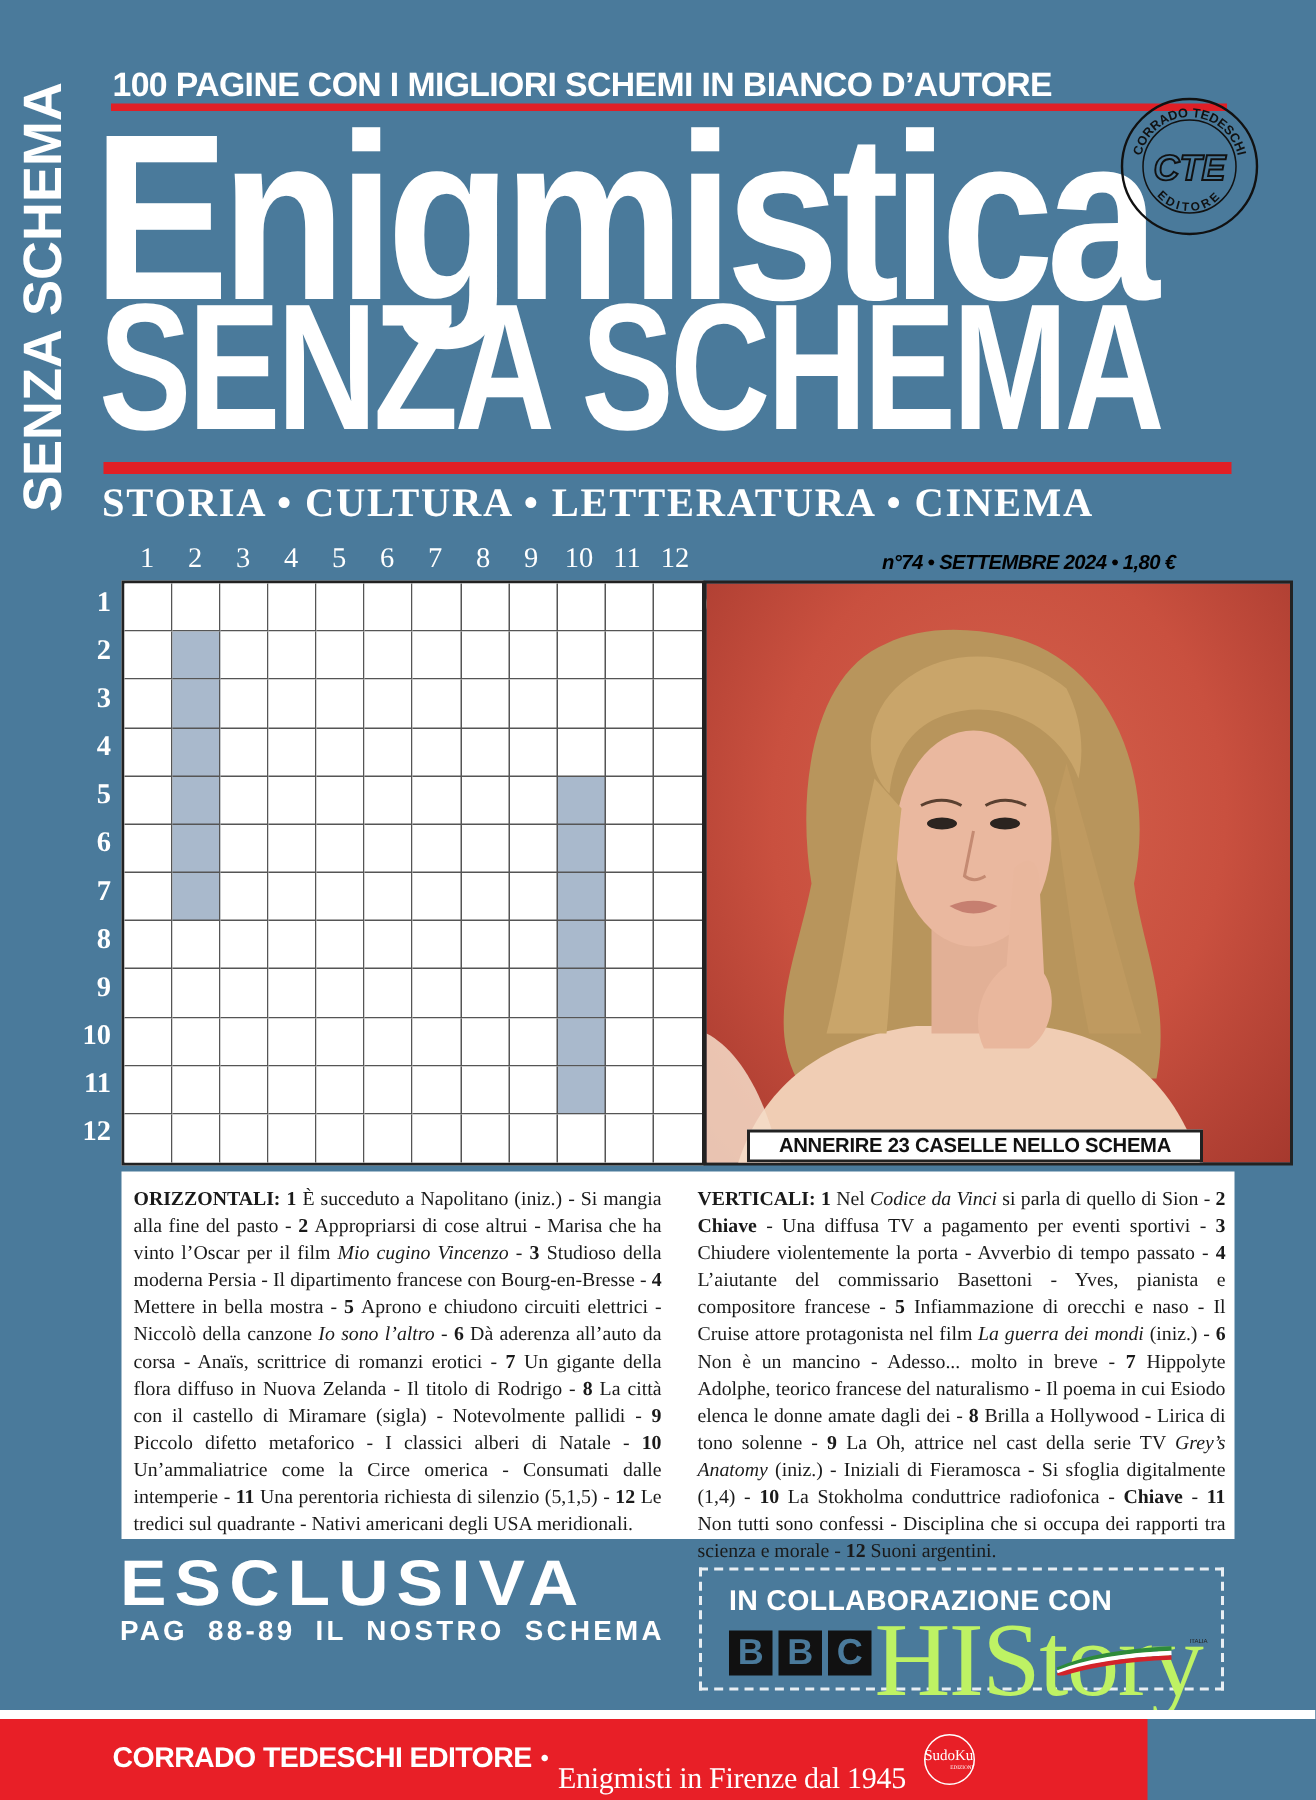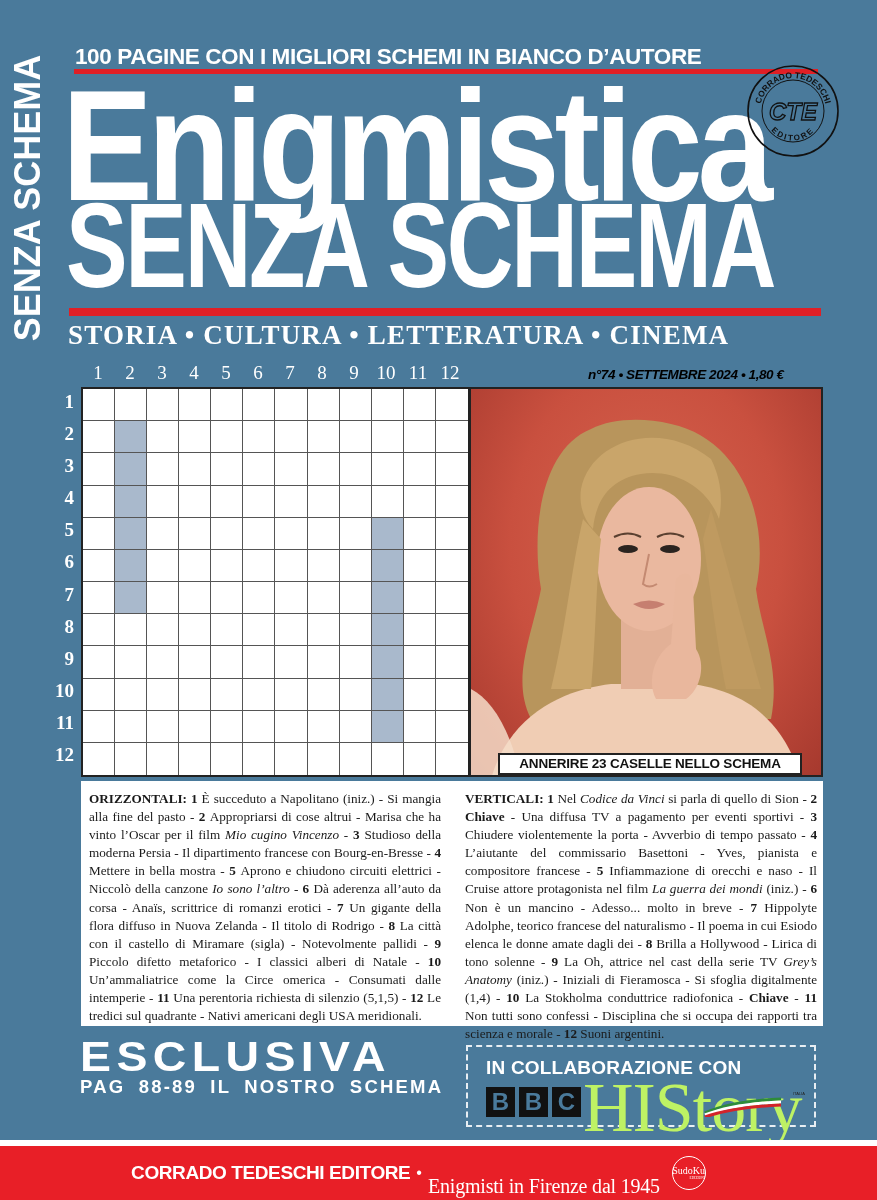--- a/index.html
+++ b/index.html
@@ -78,21 +78,21 @@
     position: absolute; left: 81px; top: 387px; width: 389px; height: 390px;
     background: #fff; border: 2px solid #222;
     display: grid; grid-template-columns: repeat(12, 1fr); grid-template-rows: repeat(12, 1fr);
   }
   .grid .cell { border-right: 1px solid #555; border-bottom: 1px solid #555; background: #fff; }
   .grid .cell.shaded { background: #a9b9cc; }
   .grid .cell:nth-child(12n) { border-right: none; }
   .grid .cell:nth-last-child(-n+12) { border-bottom: none; }
 
   .photo {
-    position: absolute; left: 469px; top: 387px; width: 354px; height: 390px;
+    position: absolute; left: 469px; top: 387px; width: 393px; height: 390px;
     border: 2px solid #222; overflow: hidden;
     background: radial-gradient(ellipse at 50% 40%, #d6634e 0%, #c9503f 55%, #a6392e 100%);
   }
   .photo svg { position: absolute; left: 0; top: 0; }
   .photo-caption {
     position: absolute; left: 27px; top: 364px; width: 304px; height: 22px;
     background: #fff; border: 2px solid #222;
     font-family: "Liberation Sans", sans-serif; font-weight: 700; font-size: 13.5px;
     color: #111; text-align: center; line-height: 18px; letter-spacing: -0.2px;
   }
@@ -137,21 +137,21 @@
     position: absolute; left: 115px; top: 26px;
     font-family: "Liberation Serif", serif; font-size: 70px; color: #bef264; letter-spacing: -1px;
     white-space: nowrap; line-height: 1;
   }
   .history-italia {
     position: absolute; left: 325px; top: 44px; font-size: 4px; color:#222; font-family: "Liberation Sans", sans-serif;
   }
 
   .white-strip { position: absolute; left: 0; top: 1140px; width: 877px; height: 6px; background: #fff; }
   .footer {
-    position: absolute; left: 0; top: 1146px; width: 877px; height: 54px; background: #e81f27;
+    position: absolute; left: 0; top: 1146px; width: 765px; height: 54px; background: #e81f27;
     display: flex; align-items: center; justify-content: center; gap: 6px; padding-right: 40px;
   }
   .footer-pub {
     font-family: "Liberation Sans", sans-serif; font-weight: 700; font-size: 19px; color: #fff; letter-spacing: -0.4px;
   }
   .footer-dot { font-size: 16px; color: #fff; }
   .footer-slogan {
     font-family: "Liberation Serif", serif; font-size: 20px; color: #fff; letter-spacing: -0.2px; margin-top: 26px;
   }
   .sudoku-logo {

